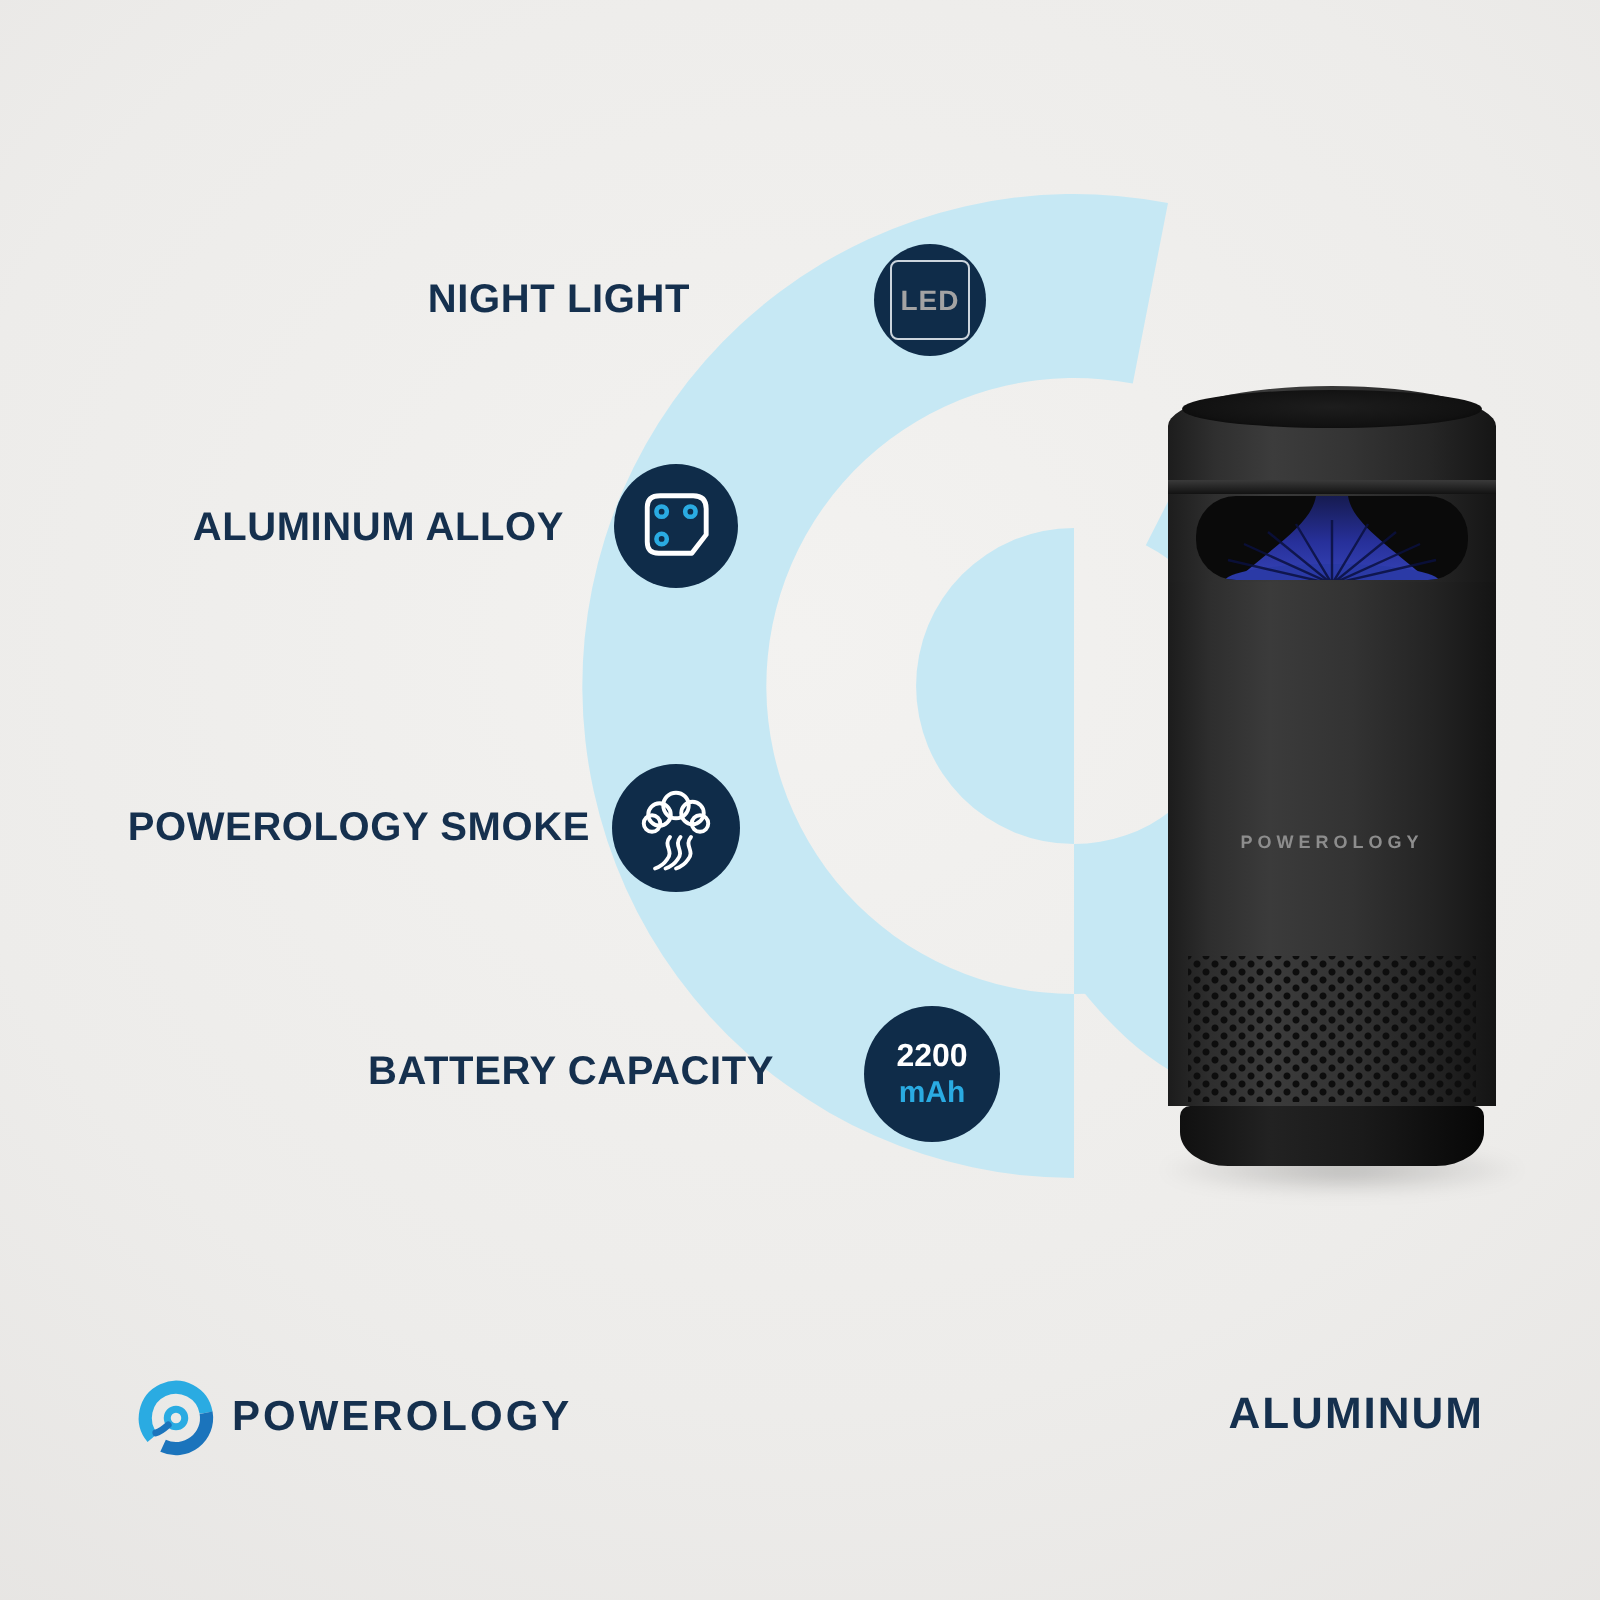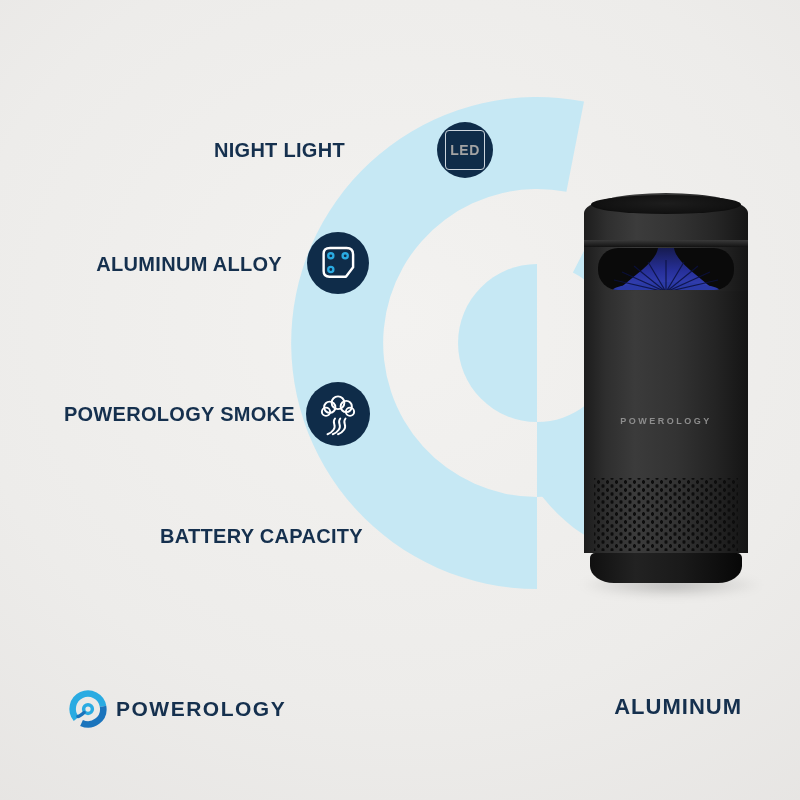--- a/index.html
+++ b/index.html
@@ -101,21 +101,21 @@
   <svg class="biglogo" width="800" height="800" viewBox="0 0 800 800">
     <path d="M584 101.5 A246 246 0 1 0 537 589 L537 497 A154 154 0 1 1 566.4 191.8 Z" fill="#c6e8f4"></path>
     <path d="M537 264 A79 79 0 0 0 537 422 Z" fill="#c6e8f4"></path>
     <path d="M606.9 205.8 A154 154 0 0 1 537 497 L537 422 A79 79 0 0 0 572.9 272.6 Z" fill="#c6e8f4"></path>
     <path d="M537 490 C557 516 576 532 596 541 L596 470 C576 468 556 474 537 484 Z" fill="#c6e8f4"></path>
   </svg>
 
   <div class="feature-label" style="right:455px;top:139px;margin-left:40px;">NIGHT LIGHT</div>
   <div class="feature-label" style="right:518px;top:253px;">ALUMINUM ALLOY</div>
   <div class="feature-label" style="right:505px;top:403px;">POWEROLOGY SMOKE</div>
-  <div class="feature-label" style="right:437px;top:525px;">BATTERY CAPACITY</div>
+  <div class="feature-label" style="right:413px;top:525px;">BATTERY CAPACITY</div>
 
   <div class="badge" style="left:437px;top:122px;width:56px;height:56px;">
     <div class="led-square">
       <span class="led-text">LED</span>
     </div>
   </div>
 
   <div class="badge" style="left:307px;top:232px;width:62px;height:62px;">
     <svg width="46" height="46" viewBox="0 0 64 64">
       <path d="M21 11 H44 Q53 11 53 20 V38 L43 51 H20 Q12 51 12 43 V19 Q12 11 21 11 Z" fill="none" stroke="#ffffff" stroke-width="3.4" stroke-linejoin="round"></path>
@@ -133,20 +133,24 @@
         <circle cx="43" cy="22" r="7.5"></circle>
         <circle cx="48" cy="29" r="5.5"></circle>
         <circle cx="16" cy="29" r="5.5"></circle>
         <path d="M28 38 C23 44 31 47 26 53 C24 56 21 58 18 59"></path>
         <path d="M35 38 C30 44 38 47 33 53 C31 56 28 58 25 59"></path>
         <path d="M42 38 C37 44 45 47 40 53 C38 56 35 58 32 59"></path>
       </g>
     </svg>
   </div>
 
+  <div class="badge" style="left:432px;top:503px;width:68px;height:68px;">
+    <div class="mah-line1">2200</div>
+    <div class="mah-line2">mAh</div>
+  </div>
 
   <div class="p-shadow"></div>
 
   <div class="product">
     <div class="p-cap">
       <div class="p-cap-top"></div>
       <div class="p-cap-lip"></div>
     </div>
     <div class="p-window">
       <div class="p-window-hole">

